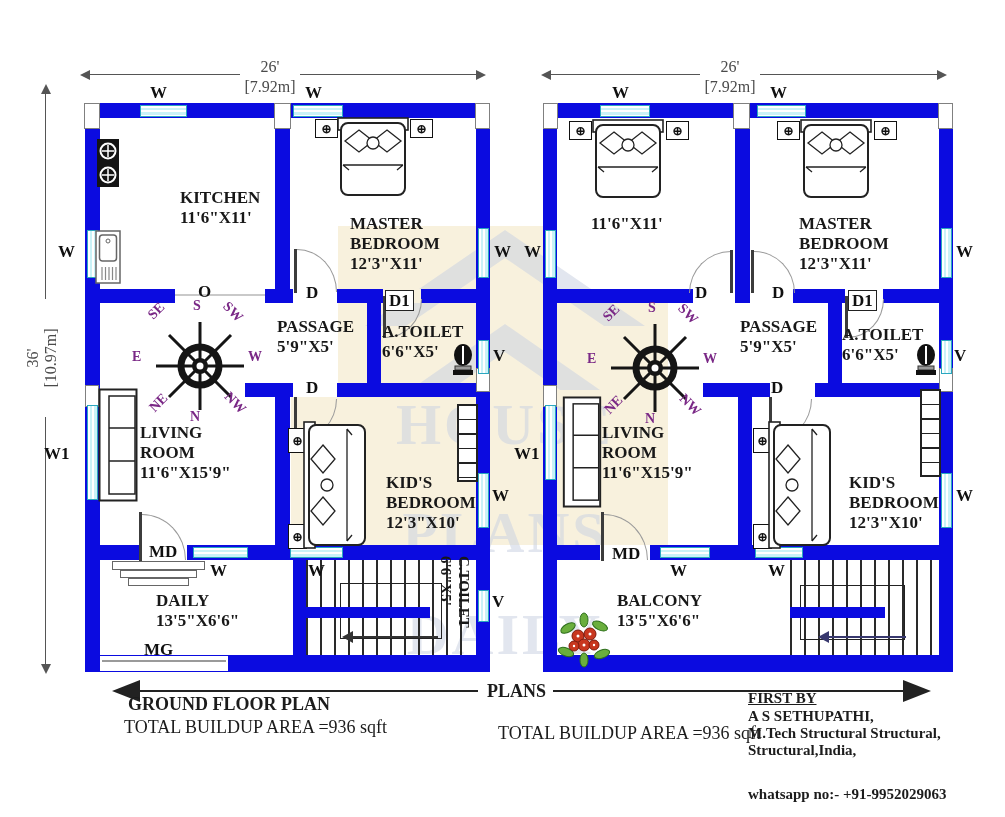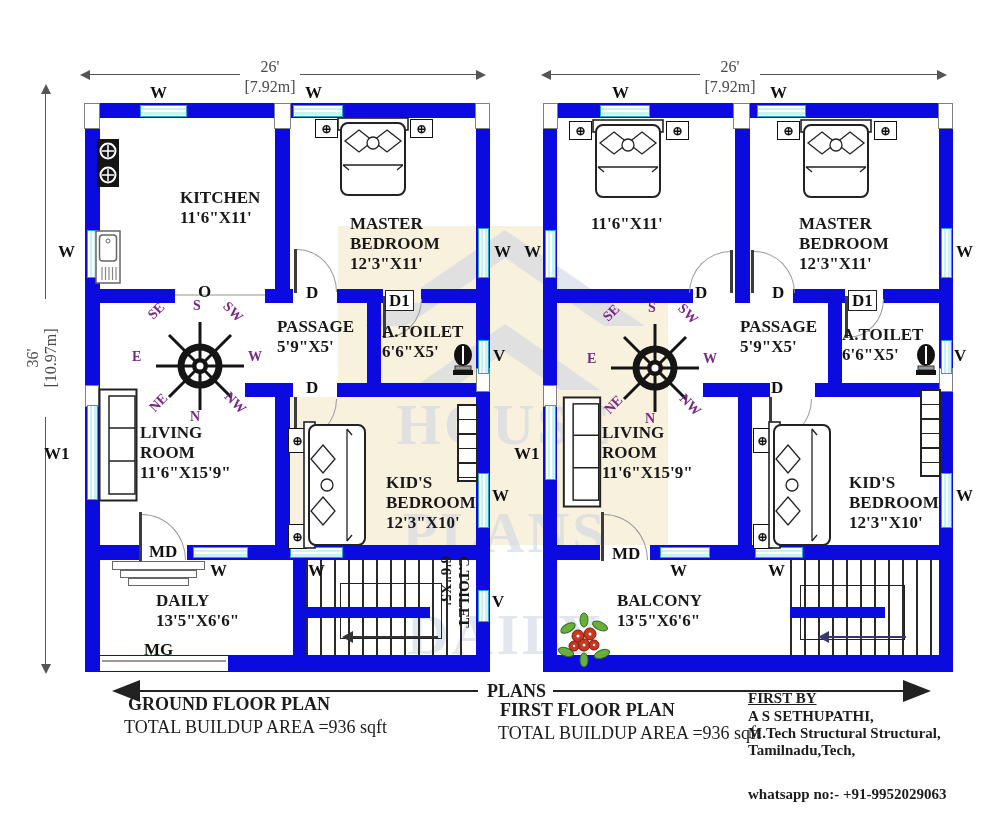--- a/index.html
+++ b/index.html
@@ -450,23 +450,22 @@
   <div class="mark" style="left:144px;top:641px">MG</div>
 
   <div class="abs" style="left:140px;top:690px;width:338px;height:2px;background:#222"></div>
   <div class="tri" style="left:112px;top:680px;border-top:11px solid transparent;border-bottom:11px solid transparent;border-right:28px solid #222"></div>
   <div class="bt" style="left:487px;top:682px">PLANS</div>
   <div class="abs" style="left:553px;top:690px;width:352px;height:2px;background:#222"></div>
   <div class="tri" style="left:903px;top:680px;border-top:11px solid transparent;border-bottom:11px solid transparent;border-left:28px solid #222"></div>
 
   <div class="bt" style="left:128px;top:695px">GROUND FLOOR PLAN</div>
   <div class="bn" style="left:124px;top:718px">TOTAL BUILDUP AREA =936 sqft</div>
-  <div class="bt" style="left:500px;top:701px">FIRST FLOOR PLAN</div>
   <div class="bn" style="left:498px;top:724px">TOTAL BUILDUP AREA =936 sqft</div>
 
   <div class="cred" style="left:748px;top:690px;text-decoration:underline">FIRST BY</div>
   <div class="cred" style="left:748px;top:708px">A S SETHUPATHI,</div>
   <div class="cred" style="left:748px;top:725px">M.Tech Structural Structural,</div>
-  <div class="cred" style="left:748px;top:742px">Tamilnadu,Tech,</div>
+  <div class="cred" style="left:748px;top:742px">Structural,India,</div>
   <div class="cred" style="left:748px;top:786px">whatsapp no:- +91-9952029063</div>
 
 
 </div>
 
 </body></html>

